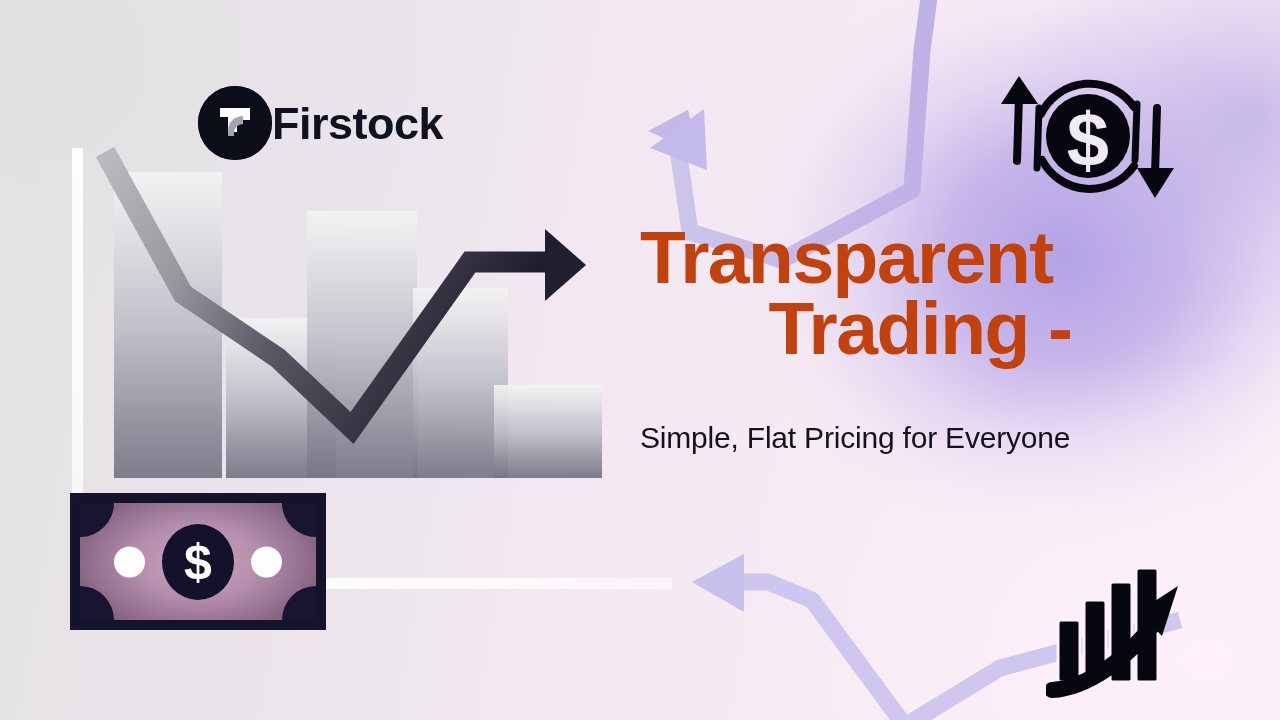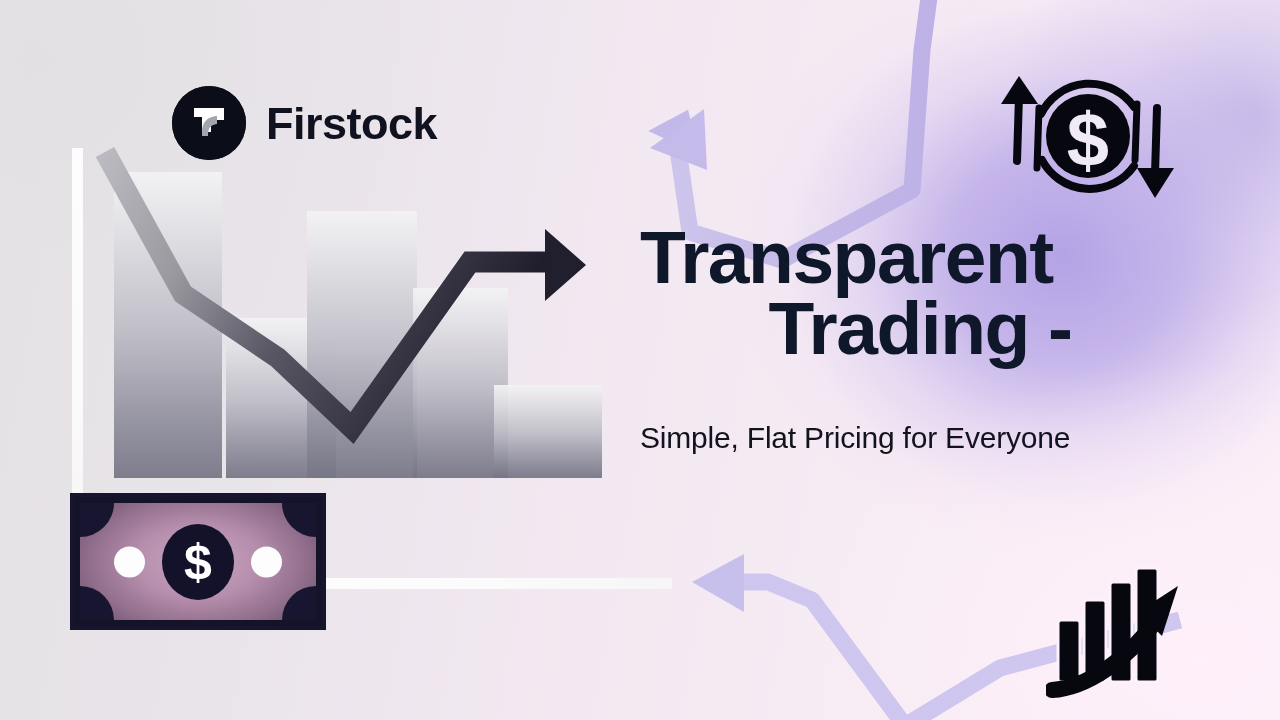--- a/index.html
+++ b/index.html
@@ -43,34 +43,34 @@
   .bg-gray-tl{
     position:absolute;inset:0;
     background:radial-gradient(ellipse 430px 400px at 40px 60px,
        rgba(226,224,227,.95) 0%, rgba(230,227,231,.5) 55%, rgba(233,230,234,0) 100%);
   }
 
   
   .deco-svg{position:absolute;left:0;top:0;width:1280px;height:720px;pointer-events:none;}
 
   
-  .logo-wrap{position:absolute;left:172px;top:86px;display:flex;align-items:center;gap:20px;}
+  .logo-wrap{position:absolute;left:198px;top:86px;display:flex;align-items:center;}
   .logo-mark{
     width:74px;height:74px;border-radius:50%;background:#0b0d18;
     position:relative;flex:0 0 auto;
   }
   .logo-text{
     font-size:45px;font-weight:bold;color:#10121f;letter-spacing:-0.5px;
     font-family:"Liberation Sans","DejaVu Sans",sans-serif;line-height:1;
   }
 
   
   .headline{
     position:absolute;left:640px;top:222px;width:560px;
-    font-size:75px;line-height:0.95;font-weight:bold;color:#0f172a;
+    font-size:75px;line-height:0.95;font-weight:bold;color:#c2410c;
     letter-spacing:-1.5px;
   }
   .headline .l2{display:block;text-align:center;}
   .subhead{
     position:absolute;left:640px;top:421px;width:580px;
     font-size:30px;color:#13131f;letter-spacing:-0.2px;white-space:nowrap;
   }
 
   
   .chart{position:absolute;left:0;top:0;width:700px;height:620px;}

